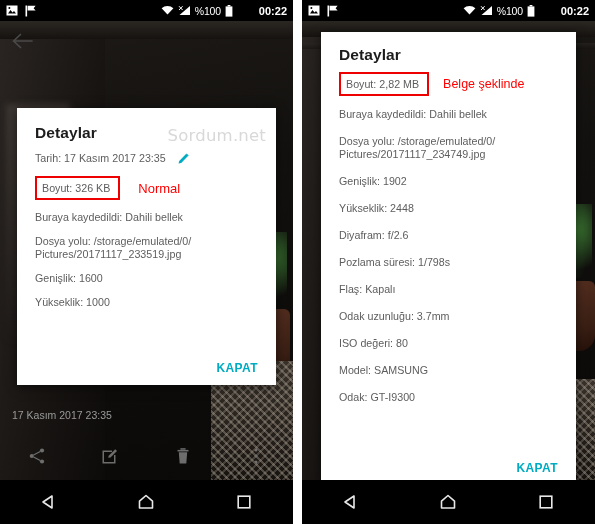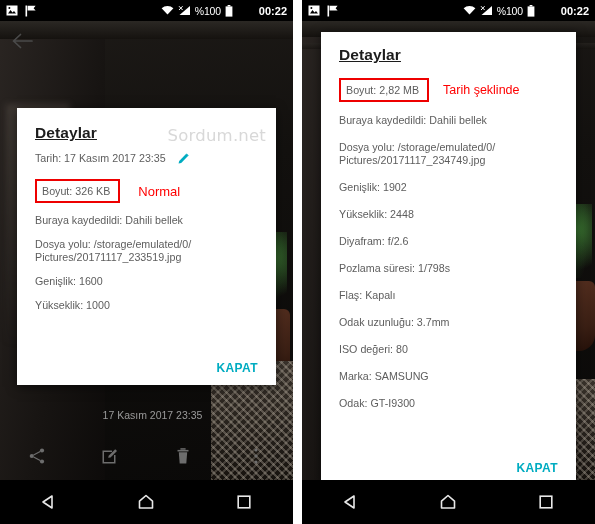--- a/index.html
+++ b/index.html
@@ -152,40 +152,39 @@
     letter-spacing: .2px;
     pointer-events: none;
   }
 
   .dlg-title {
     font-size: 15.5px;
     font-weight: bold;
     color: #1c1c1c;
     margin: 0 0 10px 0;
     letter-spacing: .1px;
-    text-decoration: underline;
   }
   .right-dlg .dlg-title { margin-bottom: 6px; }
 
   .row {
     font-size: 10.7px;
     color: #5d5d5d;
     line-height: 13px;
     margin: 0 0 11px 0;
     display: flex;
     align-items: center;
   }
   .right-dlg .row { margin-bottom: 14px; }
   .row.path { display: block; }
 
   .pencil { margin-left: 11px; display: inline-flex; }
 
   
   .row.boxed-wrap {
-    margin: 14px 0 11px 0;
+    margin: 8px 0 11px 0;
     display: flex;
     align-items: center;
     text-align: center;
   }
   .right-dlg .row.boxed-wrap { margin-bottom: 12px; }
   .boxed {
     border: 2px solid #ee0000;
     padding: 4px 8px 4px 5px;
     display: inline-block;
     font-size: 10.7px;
@@ -208,21 +207,20 @@
     font-size: 12px;
     font-weight: bold;
     letter-spacing: .4px;
   }
 
   
   .caption {
     position: absolute;
     left: 0; right: 0;
     top: 409px;
-    text-align: center;
     color: #9a9a9a;
     font-size: 10.5px;
     z-index: 20;
     padding-left: 12px;
   }
   .toolbar {
     position: absolute;
     left: 0; right: 0;
     top: 433px;
     height: 46px;
@@ -441,34 +439,34 @@
         </span>
         <span class="sb-time">00:22</span>
       </div>
     </div>
 
     <div class="dialog right-dlg">
       <div class="dlg-title">Detaylar</div>
 
       <div class="row boxed-wrap">
         <span class="boxed">Boyut: 2,82 MB</span>
-        <span class="annot">Tarih şeklinde</span>
+        <span class="annot">Belge şeklinde</span>
       </div>
 
       <div class="row">Buraya kaydedildi: Dahili bellek</div>
       <div class="row path" style="white-space:pre-line;">Dosya yolu: /storage/emulated/0/
 Pictures/20171117_234749.jpg</div>
       <div class="row">Genişlik: 1902</div>
       <div class="row">Yükseklik: 2448</div>
       <div class="row">Diyafram: f/2.6</div>
       <div class="row">Pozlama süresi: 1/798s</div>
       <div class="row">Flaş: Kapalı</div>
       <div class="row">Odak uzunluğu: 3.7mm</div>
       <div class="row">ISO değeri: 80</div>
-      <div class="row">Marka: SAMSUNG</div>
+      <div class="row">Model: SAMSUNG</div>
       <div class="row">Odak: GT-I9300</div>
 
       <div class="dlg-action">KAPAT</div>
     </div>
 
     <div class="navbar">
       <span class="nav-btn">
         <svg width="18" height="18" viewBox="0 0 18 18">
             <path d="M12 3 L12 15 L3 9 Z" fill="none" stroke="#e8e8e8" stroke-width="1.6" stroke-linejoin="round"></path>
           </svg>

